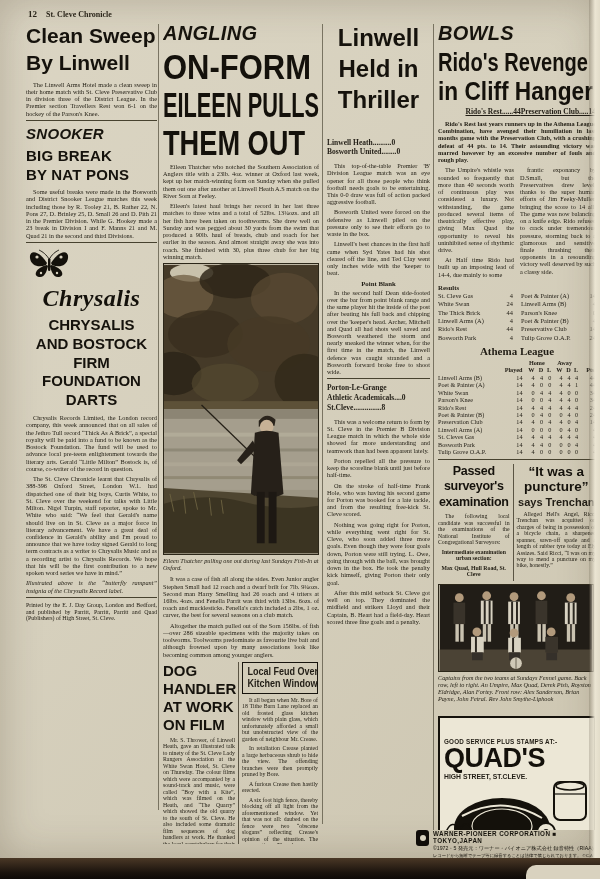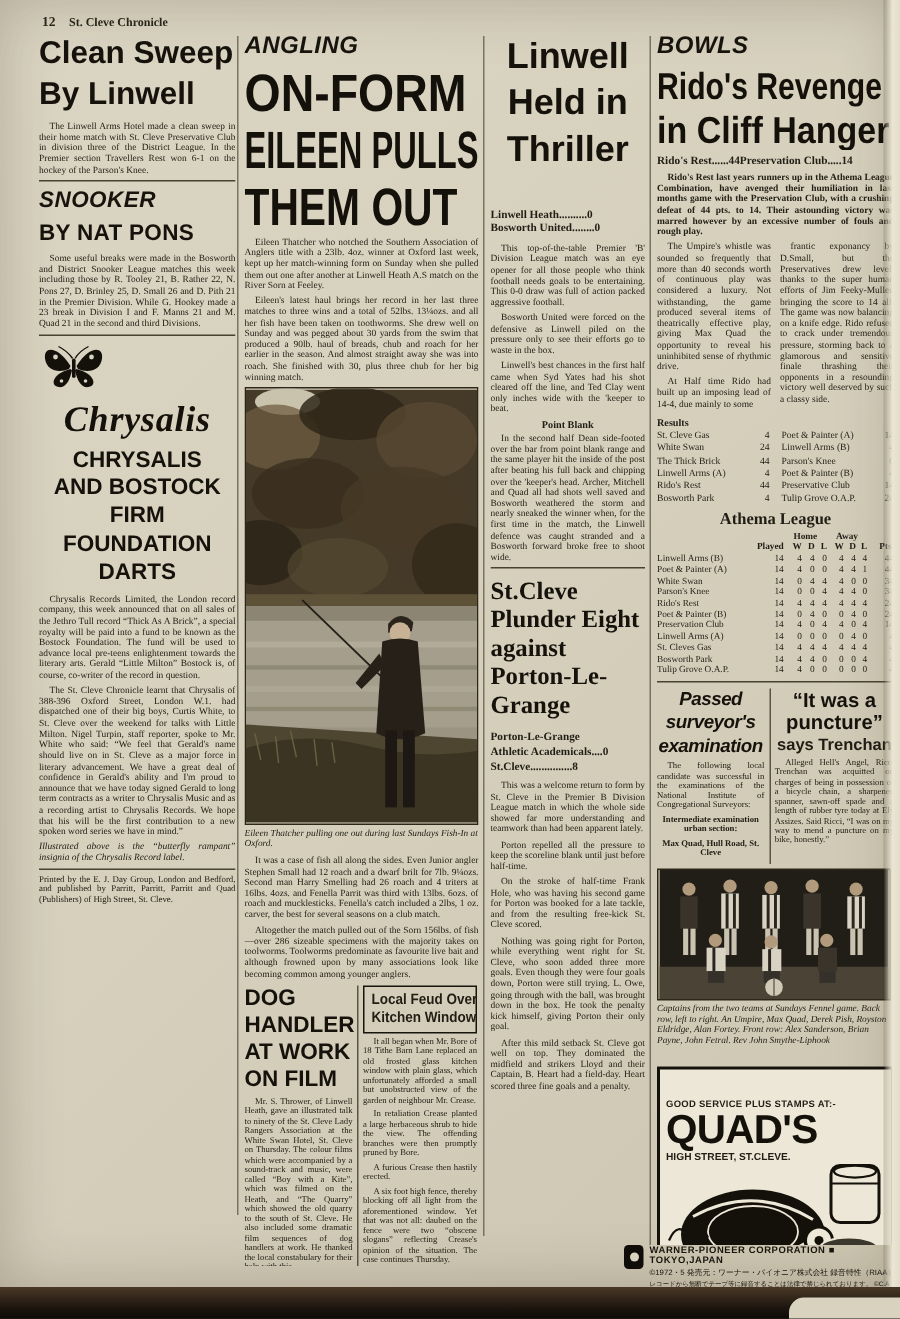--- a/index.html
+++ b/index.html
@@ -21,21 +21,21 @@
   .vr { position:absolute; width:1px; background:#5a5443; opacity:.75; }
   .rule { border:none; border-top:1px solid #47422f; margin:3px 0 4px; }
 
   .col { position:absolute; top:22px; overflow:hidden; color:#211d15; }
   #col1 { left:26px;  width:131px; height:800px; }
   #col2 { left:163px; width:156px; height:822px; }
   #col3 { left:327px; width:103px; height:822px; }
   #col4 { left:438px; width:158px; height:808px; }
 
   .kicker { font-family:"Liberation Sans",sans-serif; font-style:italic; font-weight:900; font-size:15px; letter-spacing:.3px; color:#17140d; margin-bottom:4px; }
-  .kicker.lg { font-size:16px; }
+  .kicker.lg { font-size:20px; }
 
   .bt { font-size:6.3px; line-height:1.15; text-align:justify; text-indent:7px; margin-bottom:3px; color:#242016; }
   .bt.bold { font-weight:bold; }
   .bt.sm { font-size:5.8px; line-height:1.12; }
   .note { font-style:italic; text-indent:0; }
   .imprint { font-size:5.9px; text-indent:0; }
   .caption { font-style:italic; font-size:6.2px; line-height:1.15; margin:2px 0 4px; color:#242016; }
 
   .hl-sans { font-family:"Liberation Sans",sans-serif; font-weight:bold; color:#15120c; }
   .hl-darts { font-size:21px; line-height:1.3; margin-bottom:4px; }
@@ -58,39 +58,39 @@
   .hl-dog { font-size:15px; line-height:1.2; margin-bottom:3px; }
   .kitbox { border:1.5px solid #17140d; padding:3px 1px; margin-bottom:3px; }
   .kitline { font-family:"Liberation Sans",sans-serif; font-weight:900; font-size:10px; line-height:1.2; text-align:center; white-space:nowrap; transform:scaleX(.9); }
 
   .hl-thriller { font-size:24px; line-height:1.3; text-align:center; margin-bottom:22px; }
   .score { font-weight:bold; font-size:7.5px; line-height:1.3; text-indent:0; margin:0; }
   .scores-block { margin-bottom:5px; }
   .subhead { font-weight:bold; font-size:6.8px; text-align:center; margin:1px 0 2px; }
   .hl-plunder { font-family:"Liberation Serif",serif; font-weight:900; font-size:16.5px; line-height:1.15; margin:6px 0 6px; color:#15120c; }
 
-  .scorerow { display:flex; justify-content:flex-start; font-weight:bold; font-size:7.5px; margin:2px 0 4px; }
+  .scorerow { display:flex; justify-content:flex-end; font-weight:bold; font-size:7.5px; margin:2px 0 4px;text-decoration:underline; }
   .twocol { display:flex; gap:6px; margin-bottom:3px; }
   .twocol > div { width:76px; }
   .results-title { font-weight:bold; font-size:6.8px; margin:2px 0 1px; }
   .resflex { display:flex; gap:8px; margin-bottom:3px; }
   .resflex > div { flex:1; }
   .res-row { display:flex; justify-content:space-between; font-size:6.4px; line-height:1.3; }
 
   .league-title { font-weight:bold; font-size:11px; text-align:center; margin:2px 0 2px; }
   table.league { width:100%; border-collapse:collapse; font-size:6.2px; line-height:1.2; }
   table.league th { font-weight:bold; text-align:right; padding:0; }
   table.league th.grp { text-align:center; }
   table.league td { text-align:right; padding:0; }
   table.league td.tm { text-align:left; width:52px; }
 
   .subrow4 { display:flex; margin:3px 0 3px; }
   .survcol { width:72px; }
   .punctcol { width:80px; }
-  .hl-surv { font-size:12.5px; line-height:1.25; text-align:center; letter-spacing:-.3px; margin-bottom:3px;font-style:italic; }
+  .hl-surv { font-size:12.5px; line-height:1.25; text-align:center; letter-spacing:-.3px; margin-bottom:3px; }
   .hl-punct { font-size:13.5px; line-height:1.15; text-align:center; margin-bottom:1px; }
   .hl-punct-sub { font-size:11px; text-align:center; font-family:"Liberation Sans",sans-serif; font-weight:900; margin-bottom:3px; }
 
   .adbox { border:2.5px solid #14110b; background:#ece7d6; padding:20px 4px 0; position:relative; margin-top:14px; }
   .ad-tagline { font-family:"Liberation Sans",sans-serif; font-weight:900; font-size:6.3px; letter-spacing:.2px; }
   .ad-name { font-family:"Liberation Sans",sans-serif; font-weight:900; font-size:27px; line-height:.98; letter-spacing:-.5px; color:#14110b; }
   .ad-address { font-family:"Liberation Sans",sans-serif; font-weight:900; font-size:6.8px; margin:1px 0 0; }
 
   #footer { position:absolute; left:419px; top:830px; width:178px; color:#17140d; }
   #footer .l1 { font-family:"Liberation Sans",sans-serif; font-weight:900; font-size:6.3px; letter-spacing:.4px; }
@@ -112,20 +112,21 @@
   <div class="vr" style="left:158px; top:24px; height:786px;"></div>
   <div class="vr" style="left:322px; top:24px; height:800px;"></div>
   <div class="vr" style="left:433px; top:24px; height:806px;"></div>
 
   <div id="col1" class="col">
     <h1 class="hl-sans hl-darts">Clean Sweep By Linwell</h1>
     <p class="bt">The Linwell Arms Hotel made a clean sweep in their home match with St. Cleve Preservative Club in division three of the District League. In the Premier section Travellers Rest won 6-1 on the hockey of the Parson's Knee.</p>
     <hr class="rule">
     <div class="kicker">SNOOKER</div>
     <h2 class="hl-sans hl-2line hl-snooker">
+      <span>BIG BREAK</span>
       <span>BY NAT PONS</span>
     </h2>
     <p class="bt">Some useful breaks were made in the Bosworth and District Snooker League matches this week including those by R. Tooley 21, B. Rather 22, N. Pons 27, D. Brinley 25, D. Small 26 and D. Pith 21 in the Premier Division. While G. Hookey made a 23 break in Division I and F. Manns 21 and M. Quad 21 in the second and third Divisions.</p>
     <hr class="rule">
     <div class="chrys-row">
       <svg width="46" height="32" viewBox="0 0 46 32">
         <g fill="#14110b">
           <path d="M21,16 C12,2 3,3 4,11 C5,19 13,21 20,18 Z"></path>
           <path d="M21,18 C9,21 7,29 13,30 C19,31 21,23 22,19 Z"></path>
           <path d="M25,16 C34,2 43,3 42,11 C41,19 33,21 26,18 Z"></path>
@@ -234,21 +235,20 @@
     <div class="scores-block">
       <p class="score">Linwell Heath..........0</p>
       <p class="score">Bosworth United........0</p>
     </div>
     <p class="bt">This top-of-the-table Premier 'B' Division League match was an eye opener for all those people who think football needs goals to be entertaining. This 0-0 draw was full of action packed aggressive football.</p>
     <p class="bt">Bosworth United were forced on the defensive as Linwell piled on the pressure only to see their efforts go to waste in the box.</p>
     <p class="bt">Linwell's best chances in the first half came when Syd Yates had his shot cleared off the line, and Ted Clay went only inches wide with the 'keeper to beat.</p>
     <div class="subhead">Point Blank</div>
     <p class="bt">In the second half Dean side-footed over the bar from point blank range and the same player hit the inside of the post after beating his full back and chipping over the 'keeper's head. Archer, Mitchell and Quad all had shots well saved and Bosworth weathered the storm and nearly sneaked the winner when, for the first time in the match, the Linwell defence was caught stranded and a Bosworth forward broke free to shoot wide.</p>
     <hr class="rule">
-    <h2 class="hl-plunder">St.Cleve Plunder Eight against Porton-Le-Grange</h2>
     <div class="scores-block">
       <p class="score">Porton-Le-Grange</p>
       <p class="score">Athletic Academicals....0</p>
       <p class="score">St.Cleve...............8</p>
     </div>
     <p class="bt">This was a welcome return to form by St. Cleve in the Premier B Division League match in which the whole side showed far more understanding and teamwork than had been apparent lately.</p>
     <p class="bt">Porton repelled all the pressure to keep the scoreline blank until just before half-time.</p>
     <p class="bt">On the stroke of half-time Frank Hole, who was having his second game for Porton was booked for a late tackle, and from the resulting free-kick St. Cleve scored.</p>
     <p class="bt">Nothing was going right for Porton, while everything went right for St. Cleve, who soon added three more goals. Even though they were four goals down, Porton were still trying. L. Owe, going through with the ball, was brought down in the box. He took the penalty kick himself, giving Porton their only goal.</p>
     <p class="bt">After this mild setback St. Cleve got well on top. They dominated the midfield and strikers Lloyd and their Captain, B. Heart had a field-day. Heart scored three fine goals and a penalty.</p>

